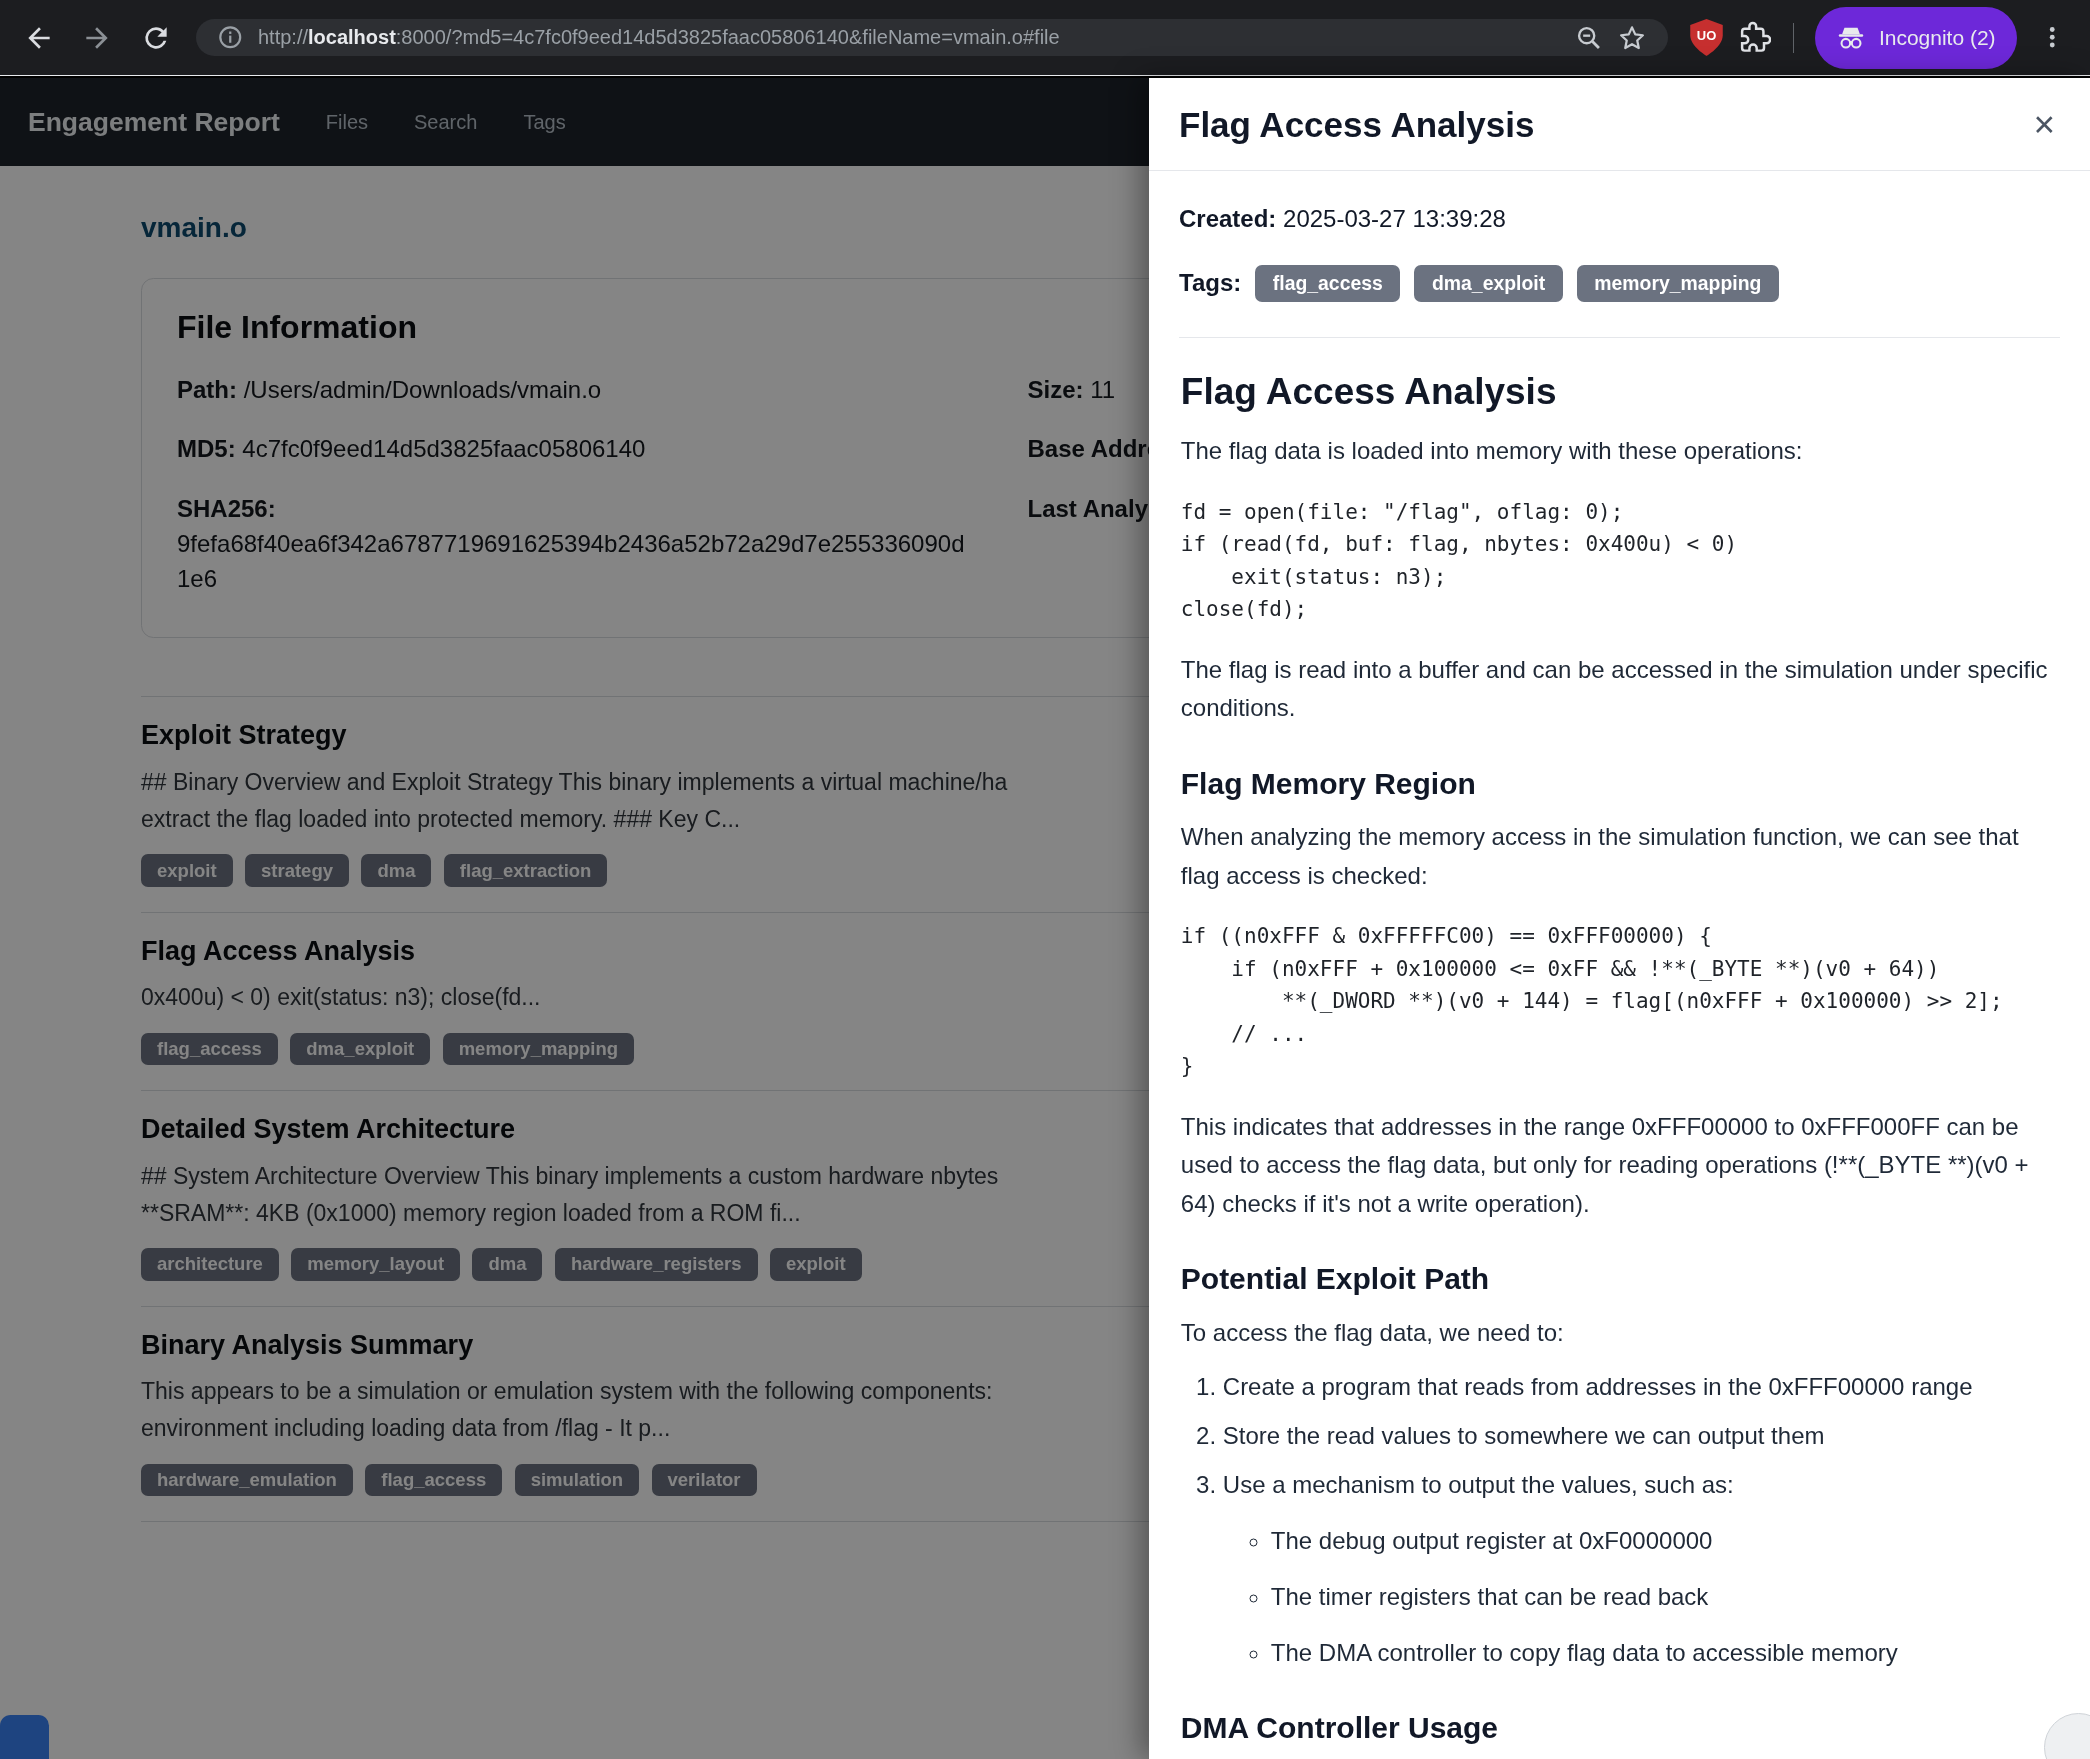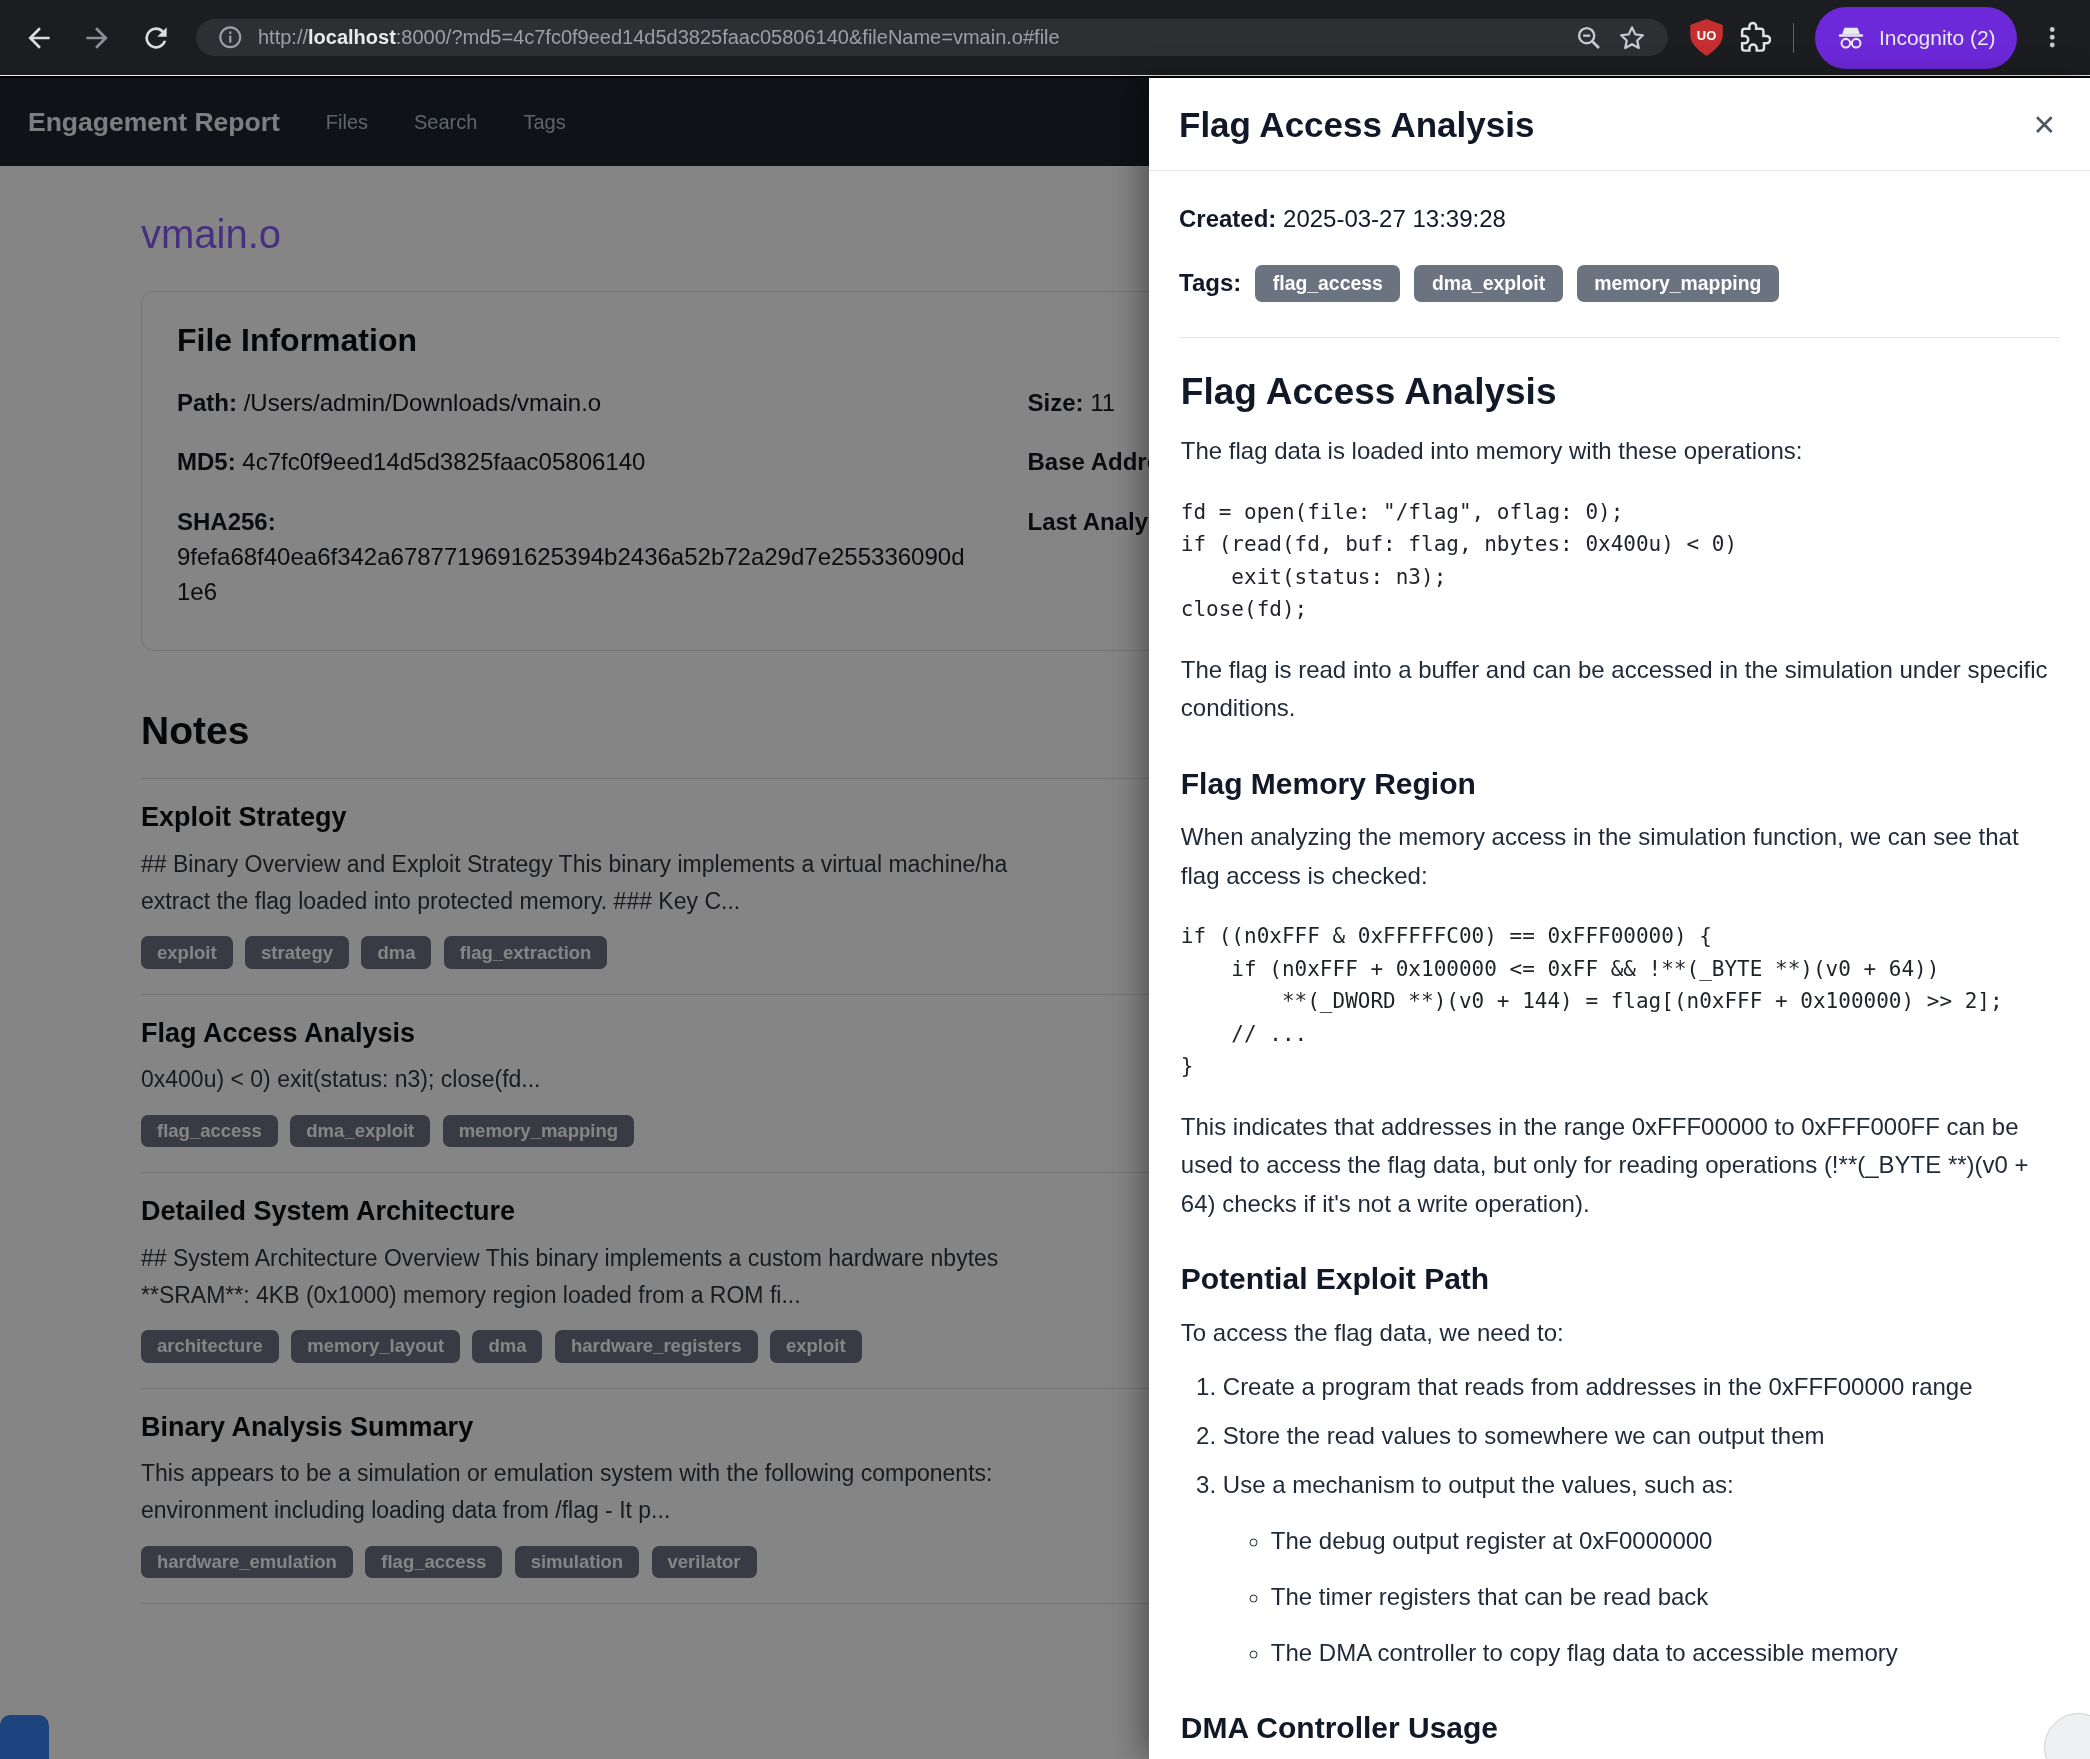--- a/index.html
+++ b/index.html
@@ -24,21 +24,21 @@
 
   
   .page { position:absolute; top:78px; left:0; right:0; bottom:0; background:#fff; }
 
   .navbar { height:88px; background:#1e242b; display:flex; align-items:center;
             padding:0 28px; gap:46px; }
   .brand { font-size:26.5px; font-weight:700; color:#eef1f4; }
   .navlink { font-size:20px; color:#b7c0c9; }
 
   .content { padding:46px 0 0 141px; width:1888px; }
-  .file-title { font-size:40px; font-weight:400; color:#8b5cf6; }
+  .file-title { font-size:28px; font-weight:700; color:#0c4a6e; }
 
   .info-card { margin-top:34px; width:1720px; border:0.9px solid #d9dce0; border-radius:12.4px;
                padding:30px 35px 16px; display:grid; grid-template-columns:1fr 1fr; column-gap:53px; }
   .info-title { grid-column:1 / 3; font-size:32px; font-weight:700; color:#0b0e12; margin-bottom:26.5px; }
   .field { font-size:24px; color:#14181d; margin-bottom:25px; line-height:1.45; }
   .field b { font-weight:700; }
   .sha-val { max-width:847px; word-break:break-all; }
 
   .notes { margin-top:58px; }
   .notes-h { font-size:39px; font-weight:700; color:#0b0e12; margin-bottom:25px; }
@@ -166,21 +166,20 @@
         <div class="field"><b>SHA256:</b><div class="sha-val">9fefa68f40ea6f342a6787719691625394b2436a52b72a29d7e255336090d1e6</div></div>
       </div>
       <div>
         <div class="field"><b>Size:</b> <span>11</span></div>
         <div class="field"><b>Base Address:</b></div>
         <div class="field"><b>Last Analyzed:</b></div>
       </div>
     </div>
 
     <div class="notes">
-      <h2 class="notes-h">Notes</h2>
 
       <div class="note">
         <div class="note-title">Exploit Strategy</div>
         <div class="note-line">## Binary Overview and Exploit Strategy This binary implements a virtual machine/ha</div>
         <div class="note-line">extract the flag loaded into protected memory. ### Key C...</div>
         <div class="note-tags">
           <span class="tag">exploit</span>
           <span class="tag">strategy</span>
           <span class="tag">dma</span>
           <span class="tag">flag_extraction</span>

